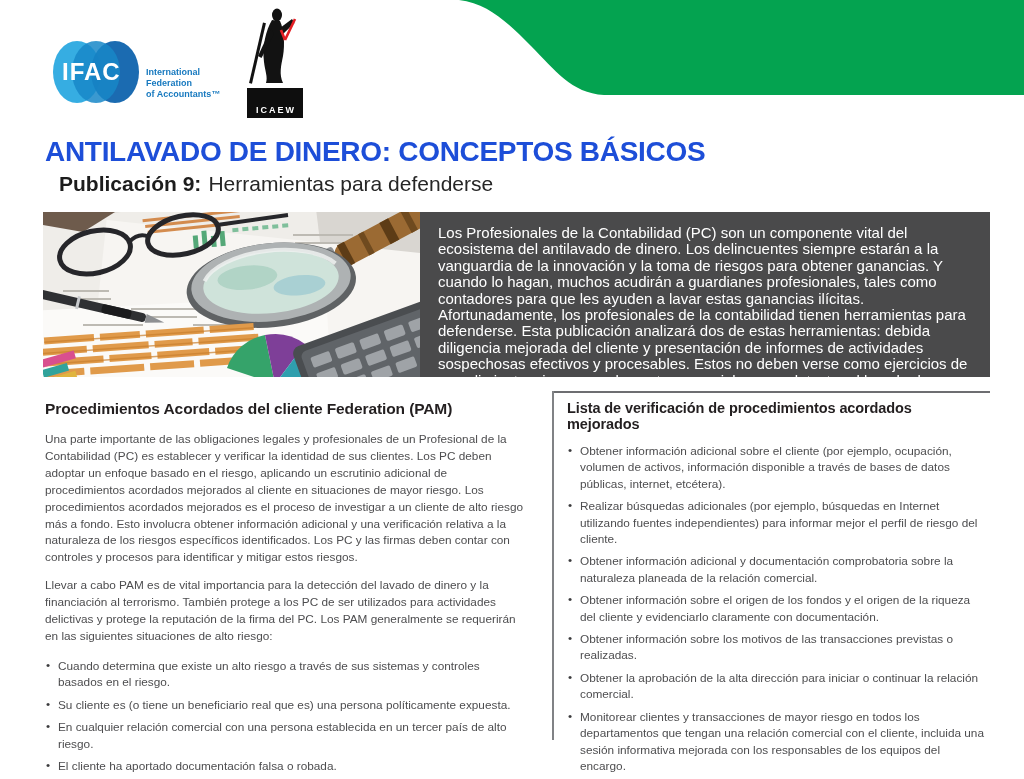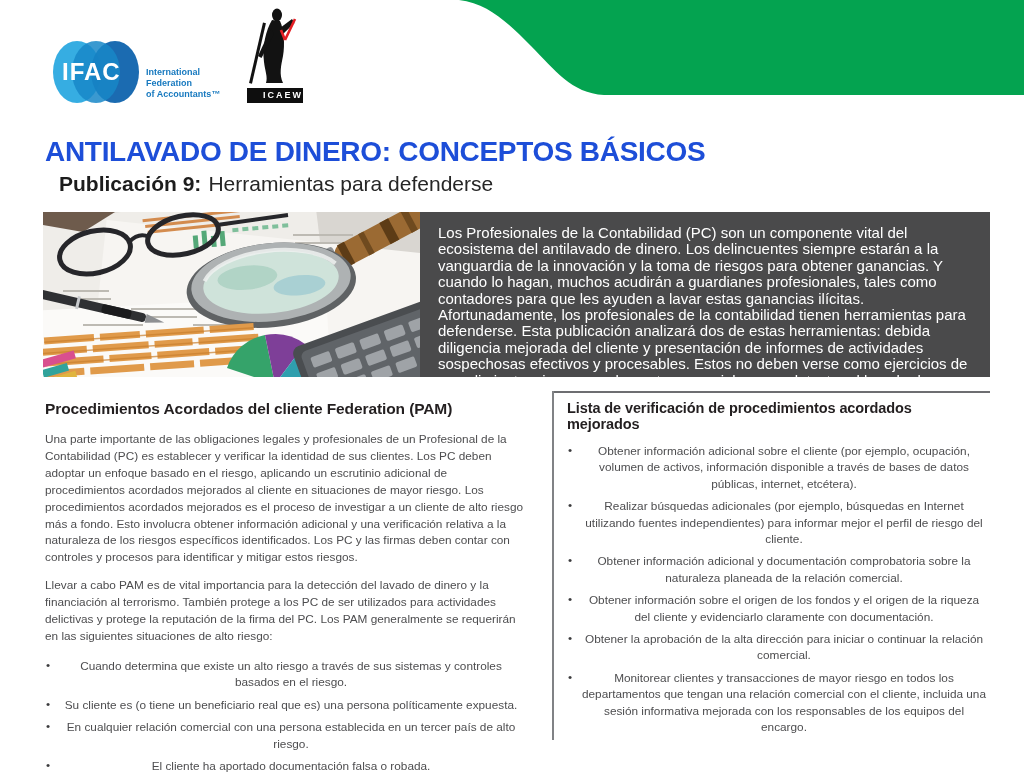--- a/index.html
+++ b/index.html
@@ -17,21 +17,21 @@
   .ifac{position:absolute;left:52px;top:40px;display:flex;align-items:center;}
   .ifac-mark{position:relative;width:88px;height:64px;flex:none;}
   .ifac-acronym{
     position:absolute;left:10px;top:18px;color:#ffffff;font-weight:bold;
     font-size:24px;letter-spacing:1px;
   }
   .ifac-name{color:#1779BF;font-size:9px;line-height:11px;font-weight:bold;margin-left:6px;margin-top:22px;}
   .icaew{position:absolute;left:247px;top:8px;width:56px;text-align:center;}
   .icaew-bar{
     background:#0e0e0e;color:#ffffff;font-size:9px;font-weight:bold;
-    letter-spacing:2px;padding:2px 0 3px 2px;margin-top:-2px;text-align:right;
+    letter-spacing:2px;padding:17px 0 3px 2px;margin-top:-2px;
   }
 
   
   .page-title{
     position:absolute;left:45px;top:136px;width:940px;
     font-size:28px;font-weight:bold;color:#1d4ed8;letter-spacing:-0.3px;
   }
   .page-subtitle{position:absolute;left:59px;top:172px;font-size:21px;color:#262626;}
   .page-subtitle .sub-bold{font-weight:bold;color:#1c1c1c;margin-right:7px;}
 
@@ -53,21 +53,21 @@
   .col-heading{font-size:15.5px;font-weight:bold;color:#231F20;margin:0 0 13px 0;letter-spacing:-0.1px;}
   .col-right .col-heading{font-size:14.5px;margin-bottom:11px;}
 
   .body-text{font-size:11.8px;line-height:16.9px;color:#4D4D4F;}
   .body-text p{margin:0 0 11px 0;}
 
   ul.bullets{list-style:none;margin:13px 0 0 0;padding:0;}
   .col-right ul.bullets{margin-top:0;}
   ul.bullets li{
     position:relative;padding-left:13px;margin:0 0 6px 0;
-    font-size:11.8px;line-height:16.4px;color:#4D4D4F;text-align:center;
+    font-size:11.8px;line-height:16.4px;color:#4D4D4F;
   }
   ul.bullets li::before{content:"\2022";position:absolute;left:1px;top:-1px;color:#3a3a3c;}
 </style>
 </head>
 <body>
 
 <svg class="swoosh" viewBox="0 0 565 97" preserveAspectRatio="none">
   <path d="M0,0 C30,4 48,22 72,46 C96,70 112,93 145,95 L565,95 L565,0 Z" fill="#04A350"></path>
 </svg>
 
@@ -273,17 +273,18 @@
     </ul>
   </div>
   <div class="col-sep"></div>
   <div class="col-right">
     <h2 class="col-heading">Lista de verificación de procedimientos acordados mejorados</h2>
     <ul class="bullets">
       <li>Obtener información adicional sobre el cliente (por ejemplo, ocupación, volumen de activos, información disponible a través de bases de datos públicas, internet, etcétera).</li>
       <li>Realizar búsquedas adicionales (por ejemplo, búsquedas en Internet utilizando fuentes independientes) para informar mejor el perfil de riesgo del cliente.</li>
       <li>Obtener información adicional y documentación comprobatoria sobre la naturaleza planeada de la relación comercial.</li>
       <li>Obtener información sobre el origen de los fondos y el origen de la riqueza del cliente y evidenciarlo claramente con documentación.</li>
+      <li>Obtener información sobre los motivos de las transacciones previstas o realizadas.</li>
       <li>Obtener la aprobación de la alta dirección para iniciar o continuar la relación comercial.</li>
       <li>Monitorear clientes y transacciones de mayor riesgo en todos los departamentos que tengan una relación comercial con el cliente, incluida una sesión informativa mejorada con los responsables de los equipos del encargo.</li>
     </ul>
   </div>
 </div>
 
 </body></html>

